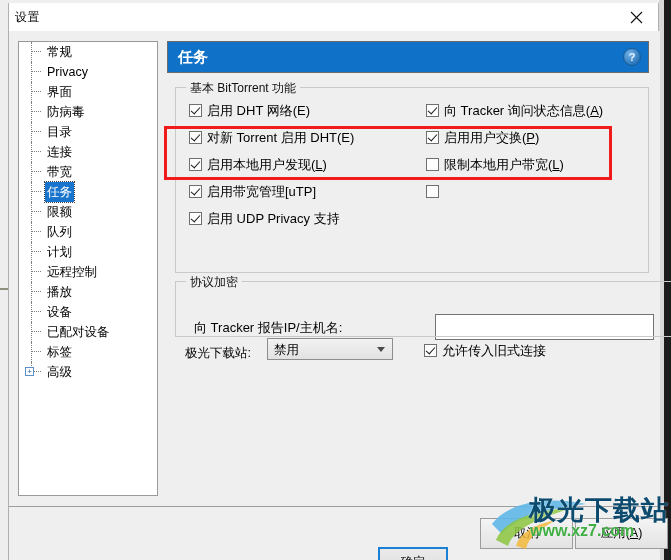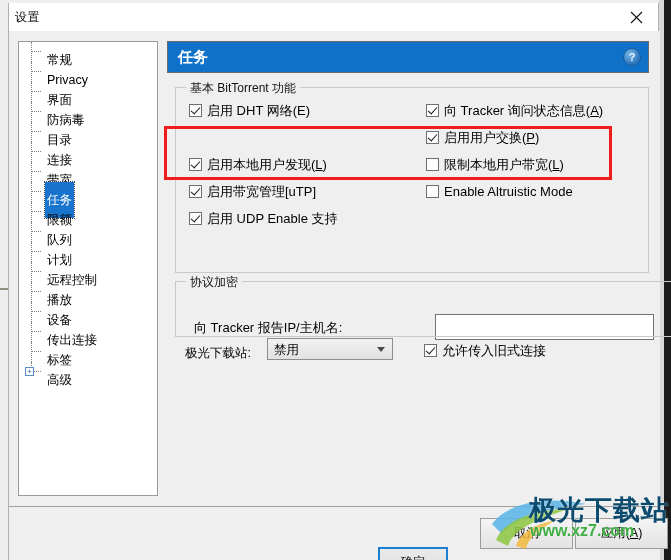--- a/index.html
+++ b/index.html
@@ -116,21 +116,21 @@
   }
   .tree-item .vline {
     position: absolute;
     left: 12px; top: 0;
     width: 1px; height: 20px;
     border-left: 1px dotted #808080;
   }
   .tree-item.last .vline { height: 10px; }
   .tree-item .lbl {
     display: inline-block;
-    padding: 8px 2px;
+    padding: 0 2px;
   }
   .tree-item.selected .lbl {
     background: #1874cd;
     color: #ffffff;
     outline: 1px dotted #404040;
   }
   .expander {
     position: absolute;
     left: 6px; top: 5px;
     width: 9px; height: 9px;
@@ -450,21 +450,21 @@
         <span class="lbl">播放</span>
       </div>
       <div class="tree-item">
         <span class="vline"></span>
         <span class="dashline"></span>
         <span class="lbl">设备</span>
       </div>
       <div class="tree-item">
         <span class="vline"></span>
         <span class="dashline"></span>
-        <span class="lbl">传出连接</span>
+        <span class="lbl">已配对设备</span>
       </div>
       <div class="tree-item">
         <span class="vline"></span>
         <span class="dashline"></span>
         <span class="lbl">标签</span>
       </div>
       <div class="tree-item last">
         <span class="vline"></span>
         <span class="dashline"></span>
         <span class="expander">+</span>
@@ -484,43 +484,46 @@
         <div class="gb-title">基本 BitTorrent 功能</div>
 
         <div class="cb" style="left:13px; top:16px;">
           <span class="box checked"></span><span>启用 DHT 网络(E)</span>
         </div>
 
         <div class="cb" style="left:250px; top:16px;">
           <span class="box checked"></span><span>向 Tracker 询问状态信息(</span><u>A</u><span>)</span>
         </div>
 
+        <div class="cb" style="left:13px; top:43px;">
+          <span class="box checked"></span><span>对新 Torrent 启用 DHT(E)</span>
+        </div>
 
         <div class="cb" style="left:250px; top:43px;">
           <span class="box checked"></span><span>启用用户交换(</span><u>P</u><span>)</span>
         </div>
 
         <div class="cb" style="left:13px; top:70px;">
           <span class="box checked"></span><span>启用本地用户发现(</span><u>L</u><span>)</span>
         </div>
 
         <div class="cb" style="left:250px; top:70px;">
           <span class="box"></span><span>限制本地用户带宽(</span><u>L</u><span>)</span>
         </div>
 
         <div class="cb" style="left:13px; top:97px;">
           <span class="box checked"></span><span>启用带宽管理[uTP]</span>
         </div>
 
         <div class="cb" style="left:250px; top:97px;">
-          <span class="box"></span><span>Enable Altruistic Mode</span>
+          <span class="box"></span>
         </div>
 
         <div class="cb" style="left:13px; top:124px;">
-          <span class="box checked"></span><span>启用 UDP Enable 支持</span>
+          <span class="box checked"></span><span>启用 UDP Privacy 支持</span>
         </div>
 
         <div id="report-label">向 Tracker 报告IP/主机名:</div>
         <input id="report-input" type="text" value="" placeholder="" style="">
       </div>
 
       <div class="groupbox" id="gb-encryption">
         <div class="gb-title">协议加密</div>
       </div>
 

